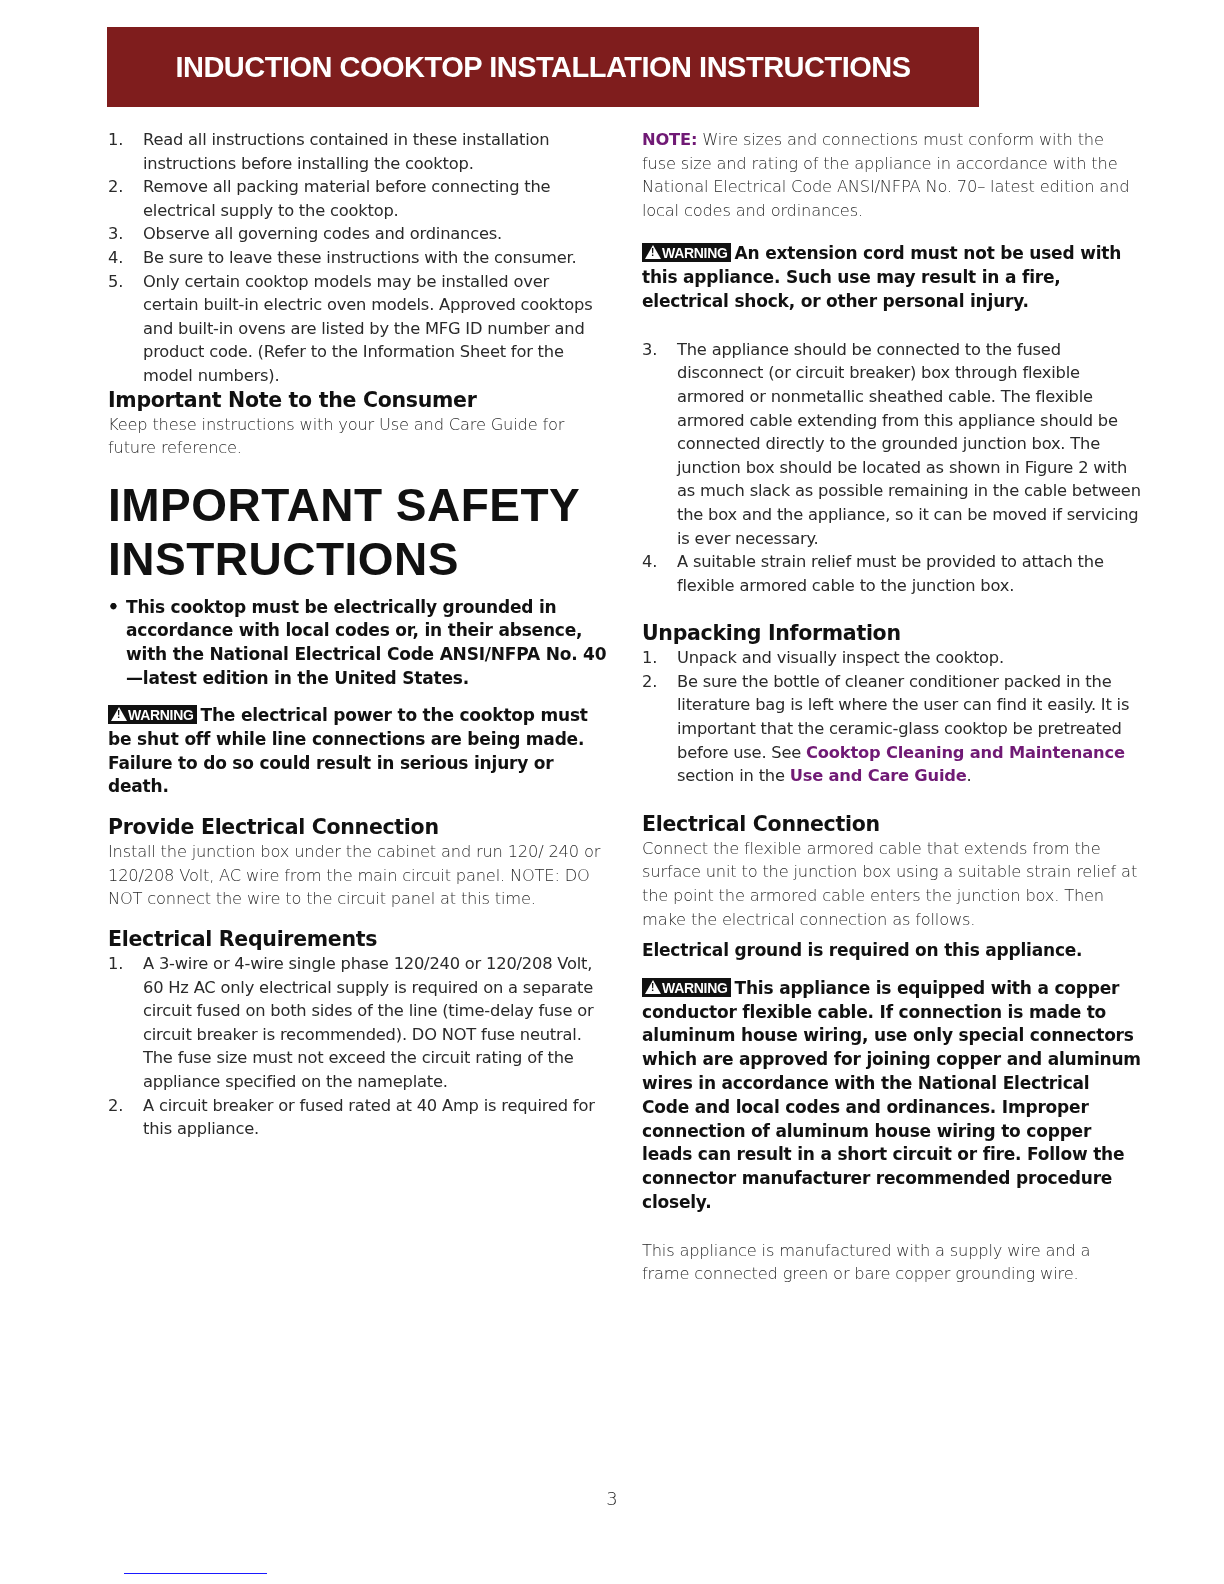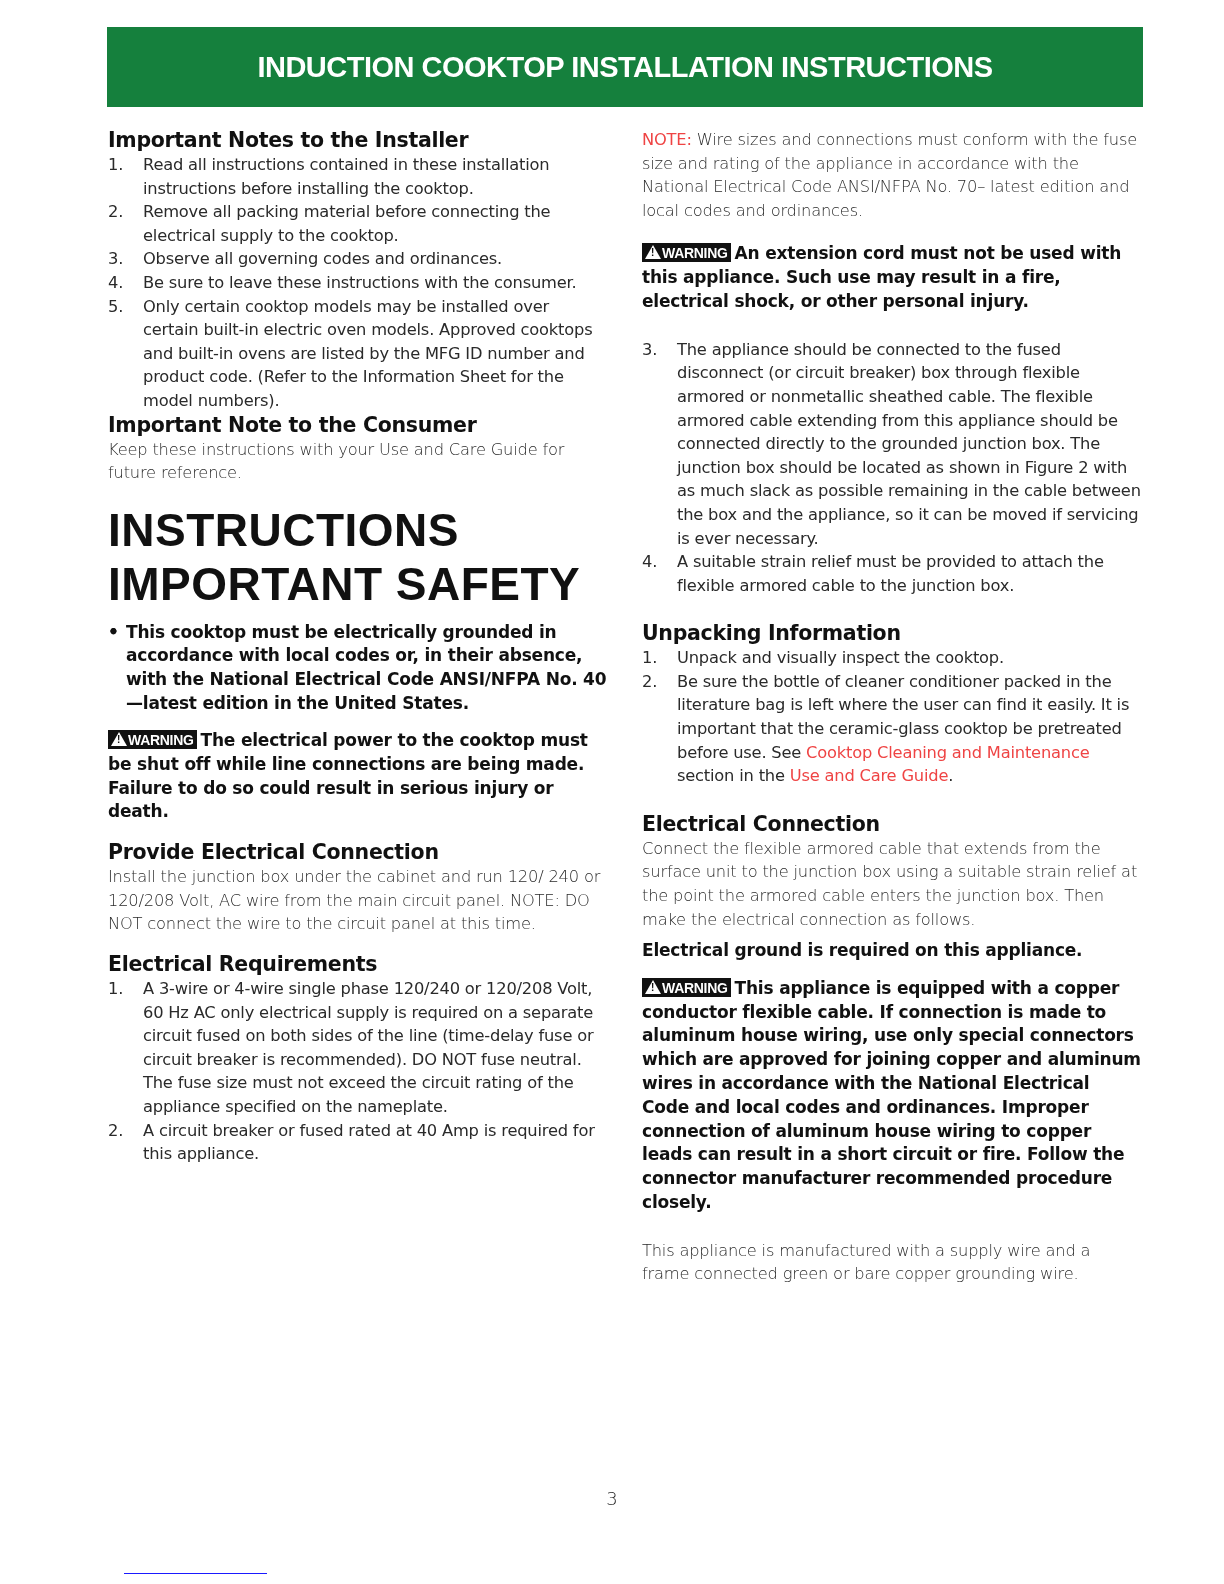--- a/index.html
+++ b/index.html
@@ -1,19 +1,19 @@
 <!DOCTYPE html>
 <html><head>
 <meta charset="utf-8">
 <style>
   html, body { margin:0; padding:0; background:#ffffff; }
   body { width:1224px; height:1584px; position:relative; overflow:hidden;
          font-family:"DejaVu Sans", "Liberation Sans", sans-serif; color:#111; }
-  .banner { position:absolute; left:107px; top:27px; width:1036px; height:80px;
-            background:#15803d; display:flex; align-items:center; justify-content:center; }
+  .banner { position:absolute; left:107px; top:27px; width:872px; height:80px;
+            background:#7f1d1d; display:flex; align-items:center; justify-content:center; }
   .banner span { color:#fff; font-family:"Liberation Sans", sans-serif; font-weight:bold;
                  font-size:29px; letter-spacing:-0.5px; }
   .col { position:absolute; top:128px; width:500px; }
   .col-left { left:108px; }
   .col-right { left:642px; }
   h3 { margin:0; font-size:20.5px; font-weight:bold; line-height:25px; color:#111;
        font-family:"DejaVu Sans", sans-serif; letter-spacing:-0.3px; }
   p, li { font-family:"DejaVu Sans", sans-serif; }
   .body { font-size:16.3px; line-height:23.6px; color:#2a2a2a; font-weight:300; margin:0; letter-spacing:-0.2px; }
   ol { margin:0; padding:0; list-style:none; }
@@ -27,47 +27,46 @@
   ul.bullets li .dot { position:absolute; left:0; top:0; }
   .warn { font-weight:bold; font-size:17px; line-height:23.8px; color:#111; margin:0; letter-spacing:-0.2px; }
   .badge { display:inline-block; background:#111; color:#fff; font-family:"Liberation Sans", sans-serif;
            font-weight:bold; font-size:14px; line-height:18px; padding:1px 3px 0 3px; margin-right:4px;
            vertical-align:1px; letter-spacing:-0.3px; }
   .badge .tri { display:inline-block; width:0; height:0; border-left:8px solid transparent;
                 border-right:8px solid transparent; border-bottom:14px solid #fff; position:relative;
                 vertical-align:-1px; margin-right:1px; }
   .badge .tri b { position:absolute; left:-2px; top:2px; color:#111; font-size:10px; line-height:12px; }
   .bold-line { font-weight:bold; font-size:17px; line-height:23.6px; color:#111; margin:0; letter-spacing:-0.2px; }
-  .b { font-weight:normal; color:#ef4444; }
+  .b { font-weight:bold; color:#701a75; }
   .gap8 { height:8px; } .gap14 { height:14px; } .gap16 { height:16px; } .gap20 { height:20px; } .gap24 { height:24px; }
   .pagenum { position:absolute; left:0; width:1224px; top:1488px; text-align:center; font-size:18px; color:#222; font-weight:300; }
   .footline { position:absolute; left:124px; top:1573px; width:143px; height:1px; background:#1a1aff; }
 </style>
 </head>
 <body>
 
 <div class="banner">
   <span>INDUCTION COOKTOP INSTALLATION INSTRUCTIONS</span>
 </div>
 
 <div class="col col-left">
-  <h3>Important Notes to the Installer</h3>
   <ol>
     <li><span class="num">1.</span><span>Read all instructions contained in these installation instructions before installing the cooktop.</span></li>
     <li><span class="num">2.</span><span>Remove all packing material before connecting the electrical supply to the cooktop.</span></li>
     <li><span class="num">3.</span><span>Observe all governing codes and ordinances.</span></li>
     <li><span class="num">4.</span><span>Be sure to leave these instructions with the consumer.</span></li>
     <li><span class="num">5.</span><span>Only certain cooktop models may be installed over certain built-in electric oven models. Approved cooktops and built-in ovens are listed by the MFG ID number and product code. (Refer to the Information Sheet for the model numbers).</span></li>
   </ol>
   <h3>Important Note to the Consumer</h3>
   <p class="body">Keep these instructions with your Use and Care Guide for future reference.</p>
 
   <div class="big-title">
+    <div>IMPORTANT SAFETY</div>
     <div>INSTRUCTIONS</div>
-    <div>IMPORTANT SAFETY</div>
   </div>
   <ul class="bullets">
     <li><span class="dot">•</span></li>
     <li><span class="dot">•</span><span>This cooktop must be electrically grounded in accordance with local codes or, in their absence, with the National Electrical Code ANSI/NFPA No. 40—latest edition in the United States.</span></li>
   </ul>
   <div class="gap14"></div>
   <p class="warn">
     <span class="badge"><span class="tri"><b>!</b></span><span>WARNING</span></span><span>The electrical power to the cooktop must be shut off while line connections are being made. Failure to do so could result in serious injury or death.</span>
   </p>
   <div class="gap16"></div>

